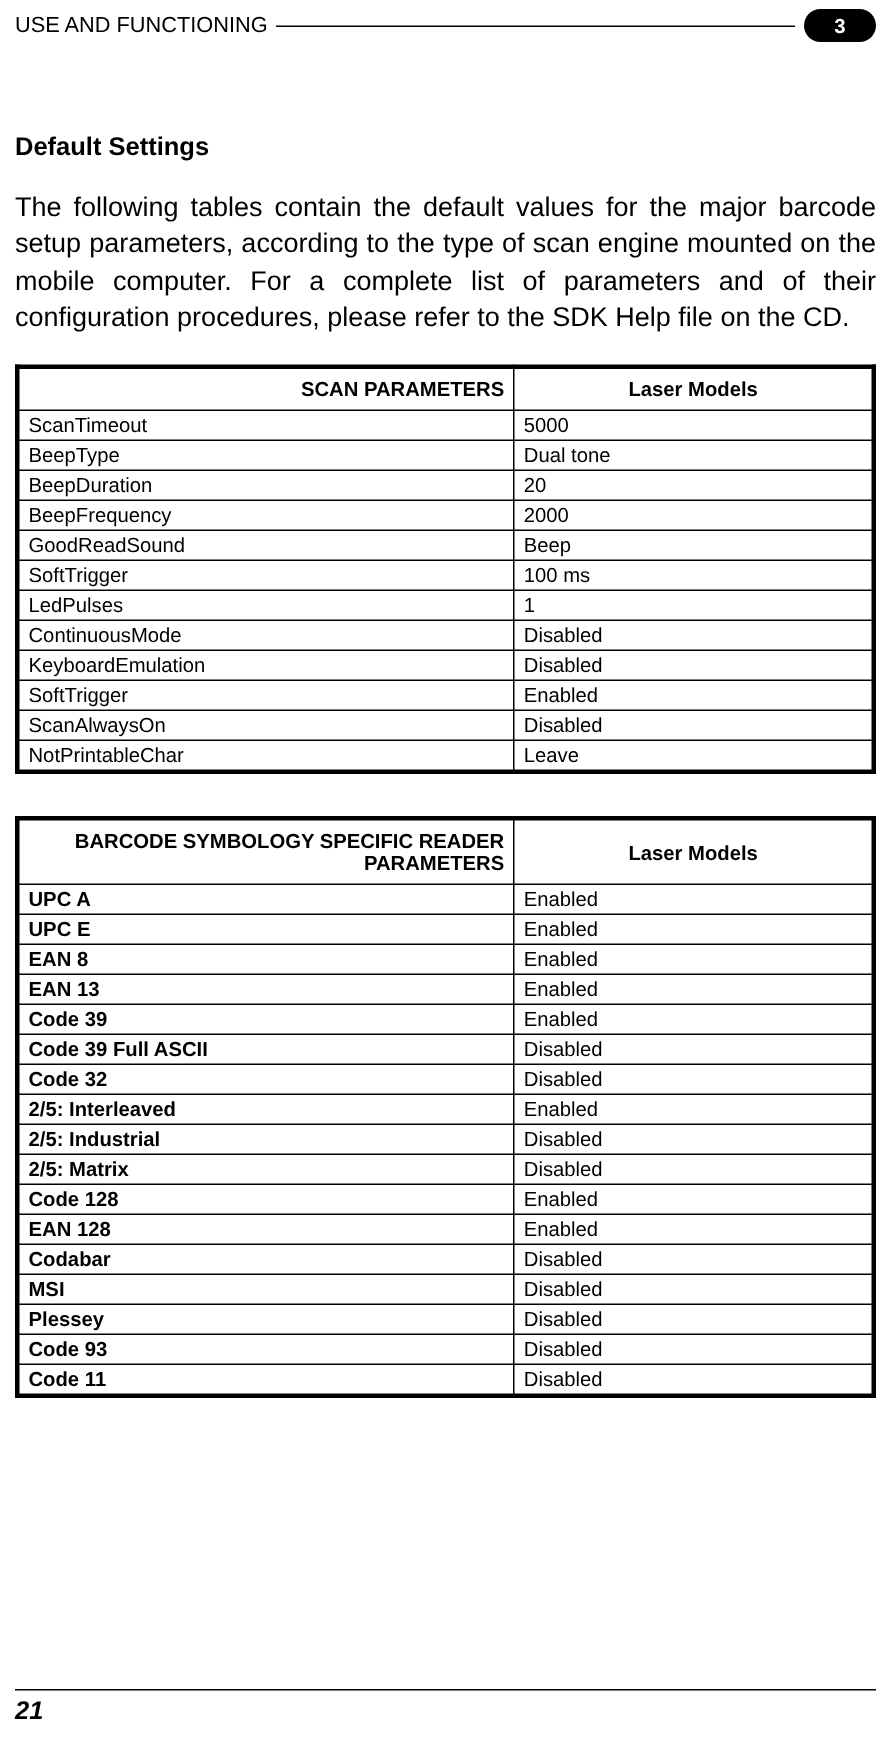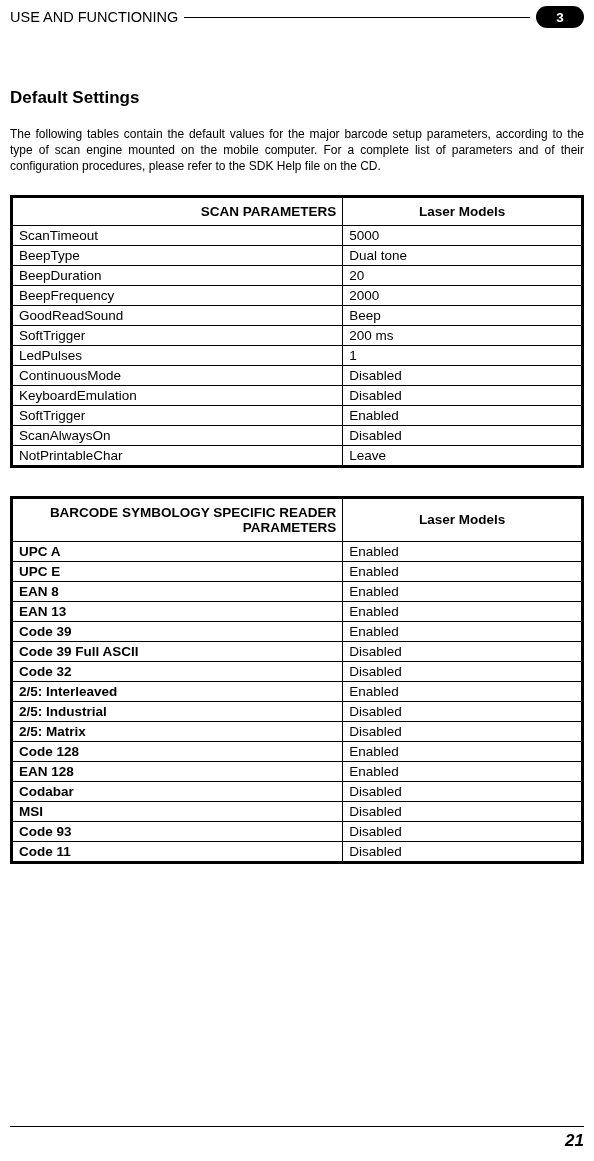--- a/index.html
+++ b/index.html
@@ -45,21 +45,21 @@
       justify-content: center;
       font-size: 13.5px;
       margin-left: 6px;
     }
     h1.section {
       font-size: 17px;
       font-weight: bold;
       margin-bottom: 18px;
     }
     p.intro {
-      font-size: 12px;
+      font-size: 18px;
       line-height: 1.35;
       text-align: justify;
       text-justify: inter-word;
       margin-bottom: 20px;
     }
     table.doc-table {
       width: 100%;
       border-collapse: collapse;
       border: 3px solid #000;
       margin-bottom: 28px;
@@ -93,21 +93,20 @@
       right: 10px;
     }
     .footer-line {
       border-top: 1.5px solid #000;
       margin-bottom: 4px;
     }
     .page-num {
       font-weight: bold;
       font-style: italic;
       font-size: 17px;
-      text-align: right;
     }
   </style>
 </head>
 <body>
 
 <div class="header-row">
   <span class="header-title">USE AND FUNCTIONING</span>
   <div class="header-line"></div>
   <div class="page-badge">3</div>
 </div>
@@ -139,21 +138,21 @@
       <tr>
         <td>BeepFrequency</td>
         <td>2000</td>
       </tr>
       <tr>
         <td>GoodReadSound</td>
         <td>Beep</td>
       </tr>
       <tr>
         <td>SoftTrigger</td>
-        <td>200 ms</td>
+        <td>100 ms</td>
       </tr>
       <tr>
         <td>LedPulses</td>
         <td>1</td>
       </tr>
       <tr>
         <td>ContinuousMode</td>
         <td>Disabled</td>
       </tr>
       <tr>
@@ -233,20 +232,24 @@
       </tr>
       <tr>
         <td class="bold">Codabar</td>
         <td>Disabled</td>
       </tr>
       <tr>
         <td class="bold">MSI</td>
         <td>Disabled</td>
       </tr>
       <tr>
+        <td class="bold">Plessey</td>
+        <td>Disabled</td>
+      </tr>
+      <tr>
         <td class="bold">Code 93</td>
         <td>Disabled</td>
       </tr>
       <tr>
         <td class="bold">Code 11</td>
         <td>Disabled</td>
       </tr>
     </tbody>
 </table>
 

